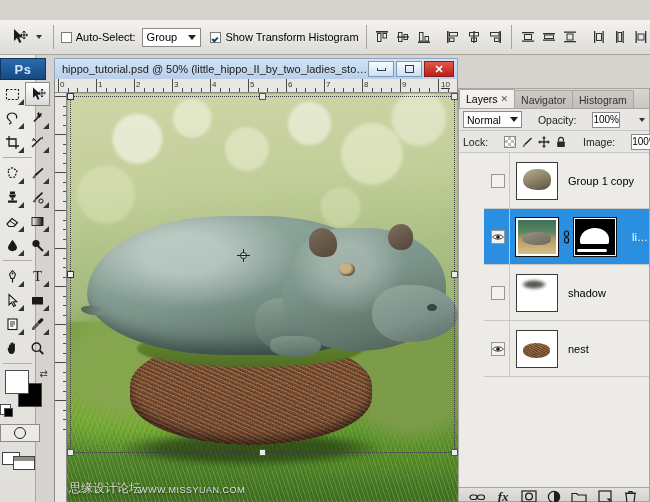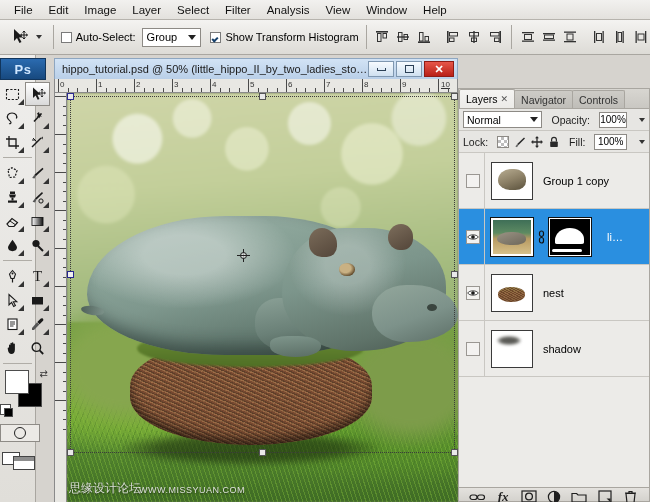--- a/index.html
+++ b/index.html
@@ -379,21 +379,21 @@
     background: linear-gradient(#cdcbc6, #bfbdb8);
     border: 1px solid #a9a6a0; border-bottom: none; margin-right: -1px;
     border-radius: 2px 2px 0 0; color: #333;
   }
   .ptab.active {
     background: linear-gradient(#f5f4f2, #ecebe8); color: #000; height: 19px;
   }
   .ptab .x { font-size: 9px; color: #555; }
   .panel-row {
     height: 22px; display: flex; align-items: center;
-    padding: 0 4px; gap: 9px;
+    padding: 0 4px; gap: 16px;
     border-bottom: 1px solid #c9c7c2;
     background: #e7e6e3;
   }
   .blend-combo {
     width: 96px; height: 17px; border: 1px solid #8d8a85; background: #fff;
     display: flex; align-items: center; justify-content: space-between;
     padding: 0 3px; font-size: 10.5px;
   }
   .lbl { font-size: 10.5px; color: #222; white-space: nowrap; }
   .numfield {
@@ -405,21 +405,21 @@
   .checker {
     background-image:
       linear-gradient(45deg, #bdbdbd 25%, transparent 25%, transparent 75%, #bdbdbd 75%),
       linear-gradient(45deg, #bdbdbd 25%, transparent 25%, transparent 75%, #bdbdbd 75%);
     background-size: 6px 6px;
     background-position: 0 0, 3px 3px;
     background-color: #fff;
   }
   .layers-list {
     position: absolute; top: 64px; left: 0; width: 190px; height: 323px;
-    overflow: hidden; background: #ecebe8;
+    overflow: hidden; background: #ecebe8; padding-left: 25px;
   }
   .layer-row {
     height: 56px; display: flex; align-items: center;
     border-bottom: 1px solid #c9c7c2;
     padding-left: 2px;
   }
   .layer-row.selected { background: #2a8fe0; color: #fff; }
   .eye-cell {
     width: 24px; height: 100%; display: flex; align-items: center;
     justify-content: center; border-right: 1px solid #c9c7c2; flex: 0 0 auto;
@@ -499,32 +499,20 @@
     background:
       repeating-linear-gradient(28deg, rgba(110,70,42,0.95) 0 1px, rgba(165,120,78,0.6) 1px 2px),
       linear-gradient(180deg, #6f8a35 0%, #7a5433 40%, #4b3220 100%);
   }
 </style>
 </head>
 <body>
 
 <div id="app">
 
-  <div class="menubar">
-    <div class="menu-item">File</div>
-    <div class="menu-item">Edit</div>
-    <div class="menu-item">Image</div>
-    <div class="menu-item">Layer</div>
-    <div class="menu-item">Select</div>
-    <div class="menu-item">Filter</div>
-    <div class="menu-item">Analysis</div>
-    <div class="menu-item">View</div>
-    <div class="menu-item">Window</div>
-    <div class="menu-item">Help</div>
-  </div>
 
   <div class="optionsbar">
     <div class="tool-current">
       <span class="move-glyph">
         <svg width="20" height="20" viewBox="0 0 20 20">
           <path d="M4 2 L4 14 L7 11 L9.5 16 L11.5 15 L9 10.5 L13 10.5 Z" fill="#1a1a1a"></path>
           <path d="M14 4 L14 12 M10.5 8 L17.5 8 M14 4 L12.6 5.6 M14 4 L15.4 5.6 M14 12 L12.6 10.4 M14 12 L15.4 10.4 M10.5 8 L12 6.8 M10.5 8 L12 9.2 M17.5 8 L16 6.8 M17.5 8 L16 9.2" stroke="#1a1a1a" stroke-width="1" fill="none"></path>
         </svg>
       </span>
       <span class="caret-small"></span>
@@ -981,21 +969,21 @@
 
     <div class="panel-tabs">
       <div class="ptab active">
         <span>Layers</span>
         <span class="x">✕</span>
       </div>
       <div class="ptab">
         <span>Navigator</span>
       </div>
       <div class="ptab">
-        <span>Controls</span>
+        <span>Histogram</span>
       </div>
     </div>
 
     <div class="panel-row">
       <div class="blend-combo">
         <span>Normal</span>
         <span class="caret-down"></span>
       </div>
       <span class="lbl">Opacity:</span>
       <span class="numfield">100%</span>
@@ -1018,21 +1006,21 @@
               <path d="M6 0.8 L4.7 2.3 M6 0.8 L7.3 2.3 M6 11.2 L4.7 9.7 M6 11.2 L7.3 9.7 M0.8 6 L2.3 4.7 M0.8 6 L2.3 7.3 M11.2 6 L9.7 4.7 M11.2 6 L9.7 7.3" stroke="#2a2a2a" stroke-width="1.1" fill="none"></path>
             </svg>
         </span>
         <span class="lock-ic">
           <svg width="12" height="12">
               <path d="M3.6 5.5 L3.6 3.8 A2.4 2.4 0 0 1 8.4 3.8 L8.4 5.5" fill="none" stroke="#2a2a2a" stroke-width="1.2"></path>
               <rect x="2.2" y="5.4" width="7.6" height="5.6" rx="0.8" fill="#2a2a2a"></rect>
             </svg>
         </span>
       </span>
-      <span class="lbl" style="margin-left:auto">Fill:</span>
+      <span class="lbl" style="margin-left:auto">Image:</span>
       <span class="numfield">100%</span>
       <span class="caret-small"></span>
     </div>
 
     <div class="layers-list">
 
       <div class="layer-row">
         <span class="eye-cell">
           <span class="eye-box"></span>
         </span>
@@ -1065,41 +1053,41 @@
         <span class="thumb" style="margin-left:0;border:1px solid #fff;outline:1px solid #111">
           <span class="t-mask"></span>
           <span class="t-mask-shape"></span>
           <span class="t-mask-strip"></span>
         </span>
         <span class="layer-name" style="margin-left:16px">li…</span>
       </div>
 
       <div class="layer-row">
         <span class="eye-cell">
+          <span class="eye-box"></span>
+        </span>
+        <span class="thumb checker">
+          <span class="t-shadow-blob"></span>
+        </span>
+        <span class="layer-name">shadow</span>
+      </div>
+
+      <div class="layer-row">
+        <span class="eye-cell">
           <span class="eye-box" style="display:flex;align-items:center;justify-content:center">
             <svg class="eye-on" viewBox="0 0 15 12">
               <path d="M0.8 6 C3 2.4 12 2.4 14.2 6 C12 9.6 3 9.6 0.8 6 Z" fill="#fff" stroke="#1a1a1a" stroke-width="1"></path>
               <circle cx="7.5" cy="6" r="2.3" fill="#1a1a1a"></circle>
             </svg>
           </span>
         </span>
         <span class="thumb checker">
           <span class="t-nest"></span>
         </span>
         <span class="layer-name">nest</span>
-      </div>
-
-      <div class="layer-row">
-        <span class="eye-cell">
-          <span class="eye-box"></span>
-        </span>
-        <span class="thumb checker">
-          <span class="t-shadow-blob"></span>
-        </span>
-        <span class="layer-name">shadow</span>
       </div>
 
     </div>
 
     <div class="panel-bottom">
       <span class="pb-ic">
         <svg width="17" height="12">
             <rect x="1" y="4" width="7" height="4.5" rx="2.2" fill="none" stroke="#1f1f1f" stroke-width="1.2"></rect>
             <rect x="8.5" y="4" width="7" height="4.5" rx="2.2" fill="none" stroke="#1f1f1f" stroke-width="1.2"></rect>
           </svg>

